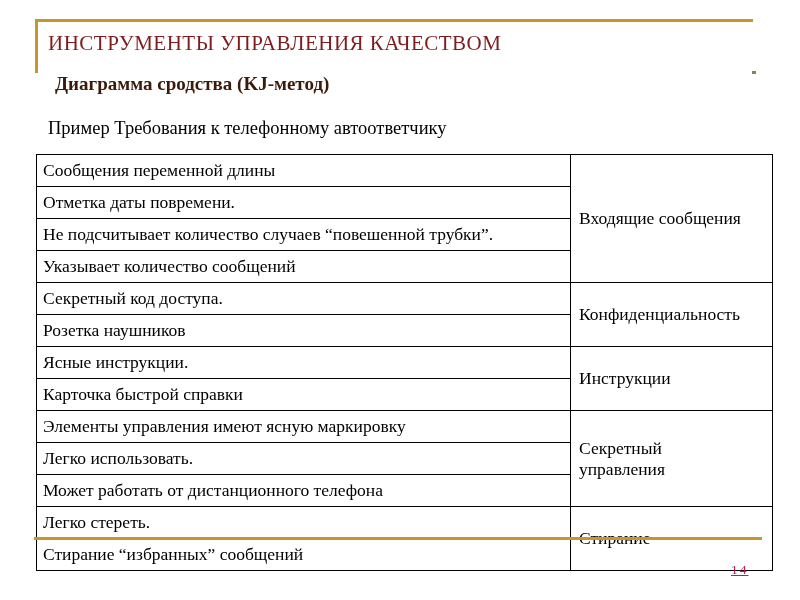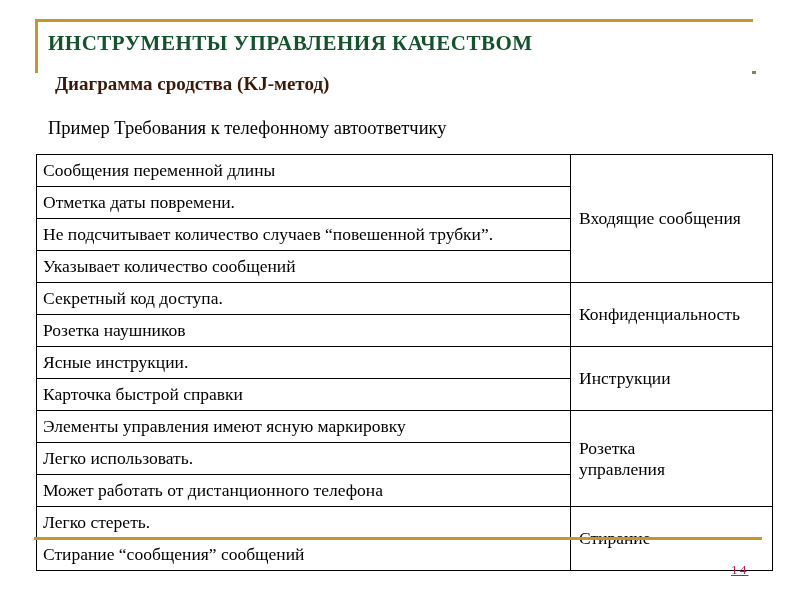--- a/index.html
+++ b/index.html
@@ -39,23 +39,23 @@
     position: absolute;
     left: 752px; top: 71px;
     width: 4px; height: 3px;
     background: #8B8060;
   }
   
   .slide-title {
     position: absolute;
     left: 48px; top: 31px;
     font-size: 21px;
-    font-weight: bold;
+    font-weight: normal;
     letter-spacing: 0.5px;
-    color: #14532d;
+    color: #7f1d1d;
     white-space: nowrap;
   }
   .slide-subtitle {
     position: absolute;
     left: 55px; top: 73px;
     font-size: 19px;
     font-weight: bold;
     color: #3B1A0A;
     white-space: nowrap;
   }
@@ -144,34 +144,34 @@
       </tr>
       <tr>
         <td class="item-cell">Ясные инструкции.</td>
         <td class="group-cell" rowspan="2">Инструкции</td>
       </tr>
       <tr>
         <td class="item-cell">Карточка быстрой справки</td>
       </tr>
       <tr>
         <td class="item-cell">Элементы управления имеют ясную маркировку</td>
-        <td class="group-cell" rowspan="3">Розетка
+        <td class="group-cell" rowspan="3">Секретный
 управления</td>
       </tr>
       <tr>
         <td class="item-cell">Легко использовать.</td>
       </tr>
       <tr>
         <td class="item-cell">Может работать от дистанционного телефона</td>
       </tr>
       <tr>
         <td class="item-cell">Легко стереть.</td>
         <td class="group-cell" rowspan="2">Стирание</td>
       </tr>
       <tr>
-        <td class="item-cell">Стирание “сообщения” сообщений</td>
+        <td class="item-cell">Стирание “избранных” сообщений</td>
       </tr>
     </tbody>
 </table>
 
 <div class="gold-line-bottom"></div>
 
 <div class="page-number">14</div>
 
 </body></html>

